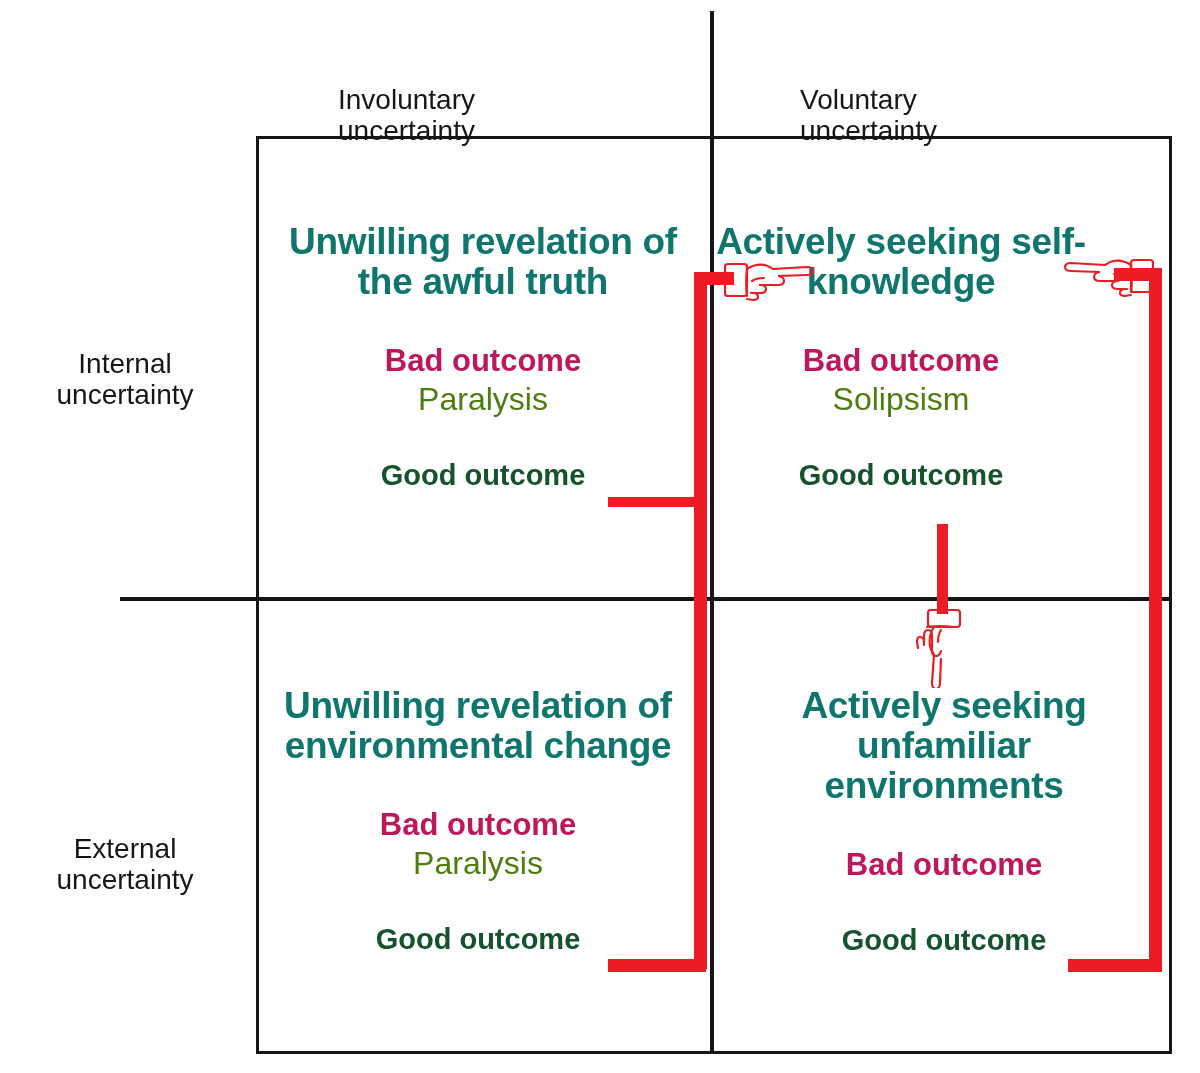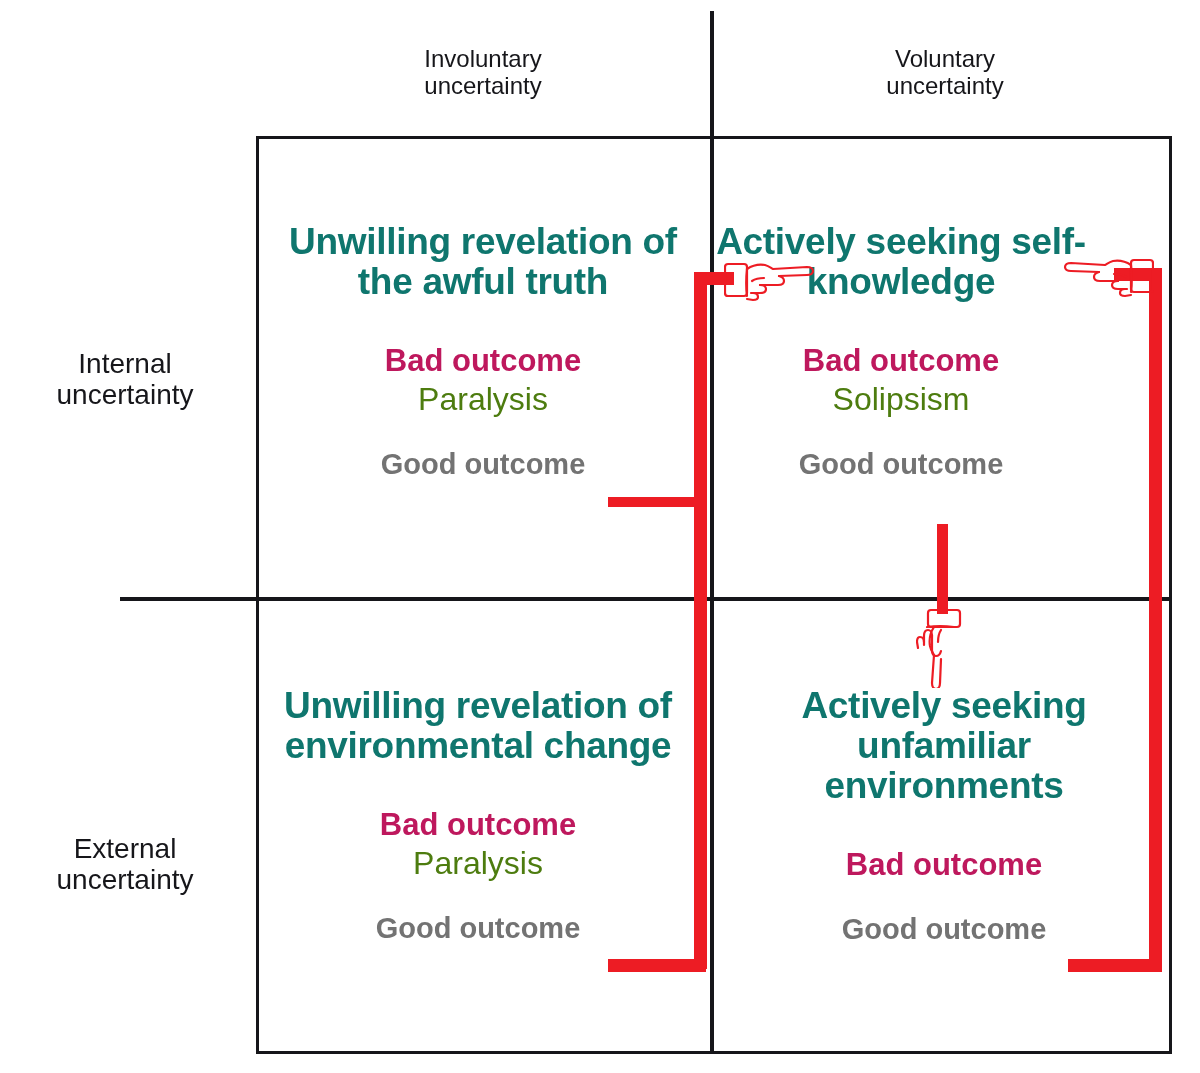--- a/index.html
+++ b/index.html
@@ -26,23 +26,24 @@
     border:3px solid #16161a;box-sizing:border-box;
   }
   .vline-inner{
     position:absolute;left:710px;top:136px;width:4px;height:918px;
     background:#16161a;
   }
 
   
   .axis-label{
     position:absolute;
-    font-size:24px;line-height:1.12;font-weight:400;
-    text-align:center;color:#16161a;
+    font-size:28px;line-height:1.12;font-weight:400;
+    text-align:left;color:#16161a;
     white-space:pre-line;
+    margin-top:38px;
   }
   .top-left-label{left:338px;top:46px;width:290px;}
   .top-right-label{left:800px;top:46px;width:290px;}
   .side-label{
     position:absolute;font-size:28px;line-height:1.12;font-weight:400;
     text-align:center;color:#16161a;white-space:pre-line;
   }
   .left-top-label{left:0px;top:348px;width:250px;}
   .left-bottom-label{left:0px;top:813px;width:250px;margin-top:20px;}
 
@@ -53,22 +54,22 @@
     letter-spacing:-0.3px;color:#0f766e;
   }
   .quad .outcomes{margin-top:40px;}
   .quad .bad-label{
     font-weight:700;font-size:31px;line-height:1.22;color:#be185d;
   }
   .quad .bad-value{
     font-weight:400;font-size:32px;line-height:1.22;color:#4d7c0f;
   }
   .quad .good-label{
-    font-weight:700;font-size:29px;line-height:1.22;color:#737373;
-    margin-top:28px;
+    font-weight:700;font-size:29px;line-height:1.22;color:#14532d;
+    margin-top:39px;
   }
 
   #q1{left:286px;top:222px;width:394px;}
   #q2{left:701px;top:222px;width:400px;}
   #q3{left:274px;top:686px;width:408px;}
   #q4{left:742px;top:686px;width:404px;}
 
   
   .red-seg{position:absolute;background:#ed1c24;}
 

